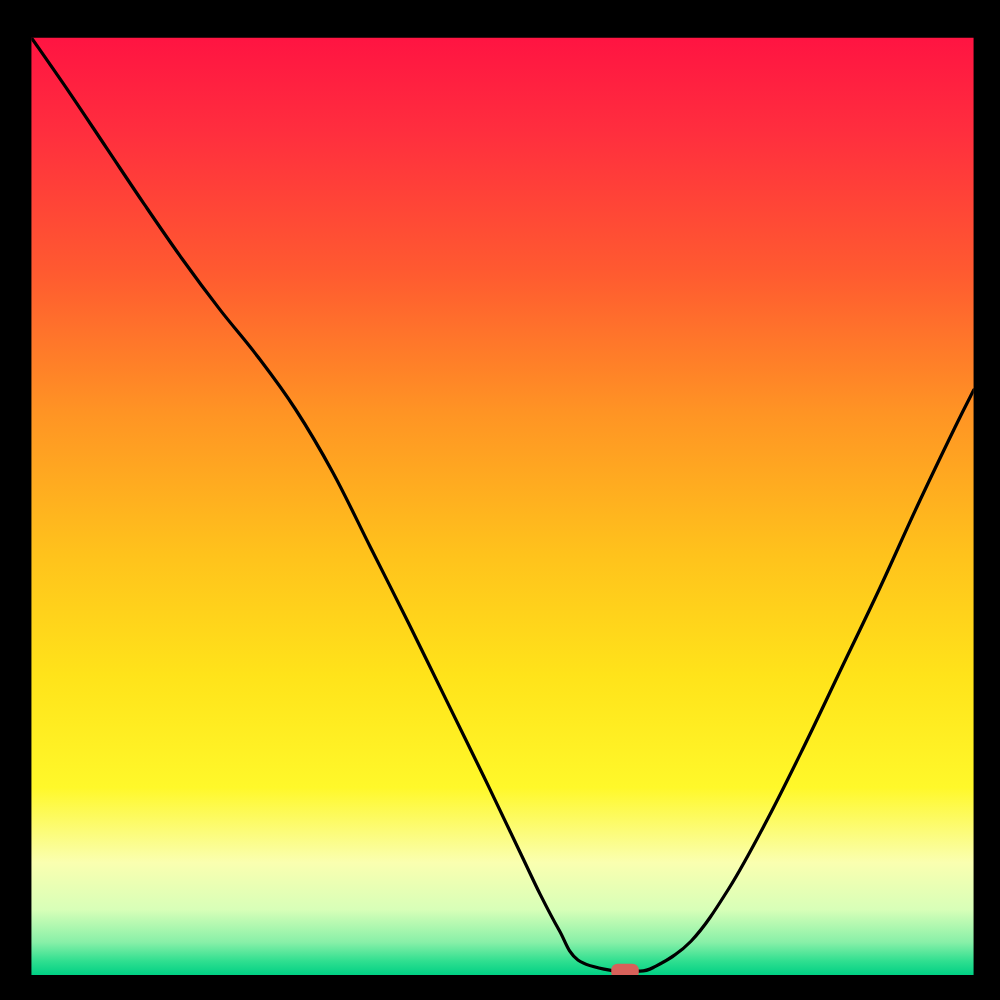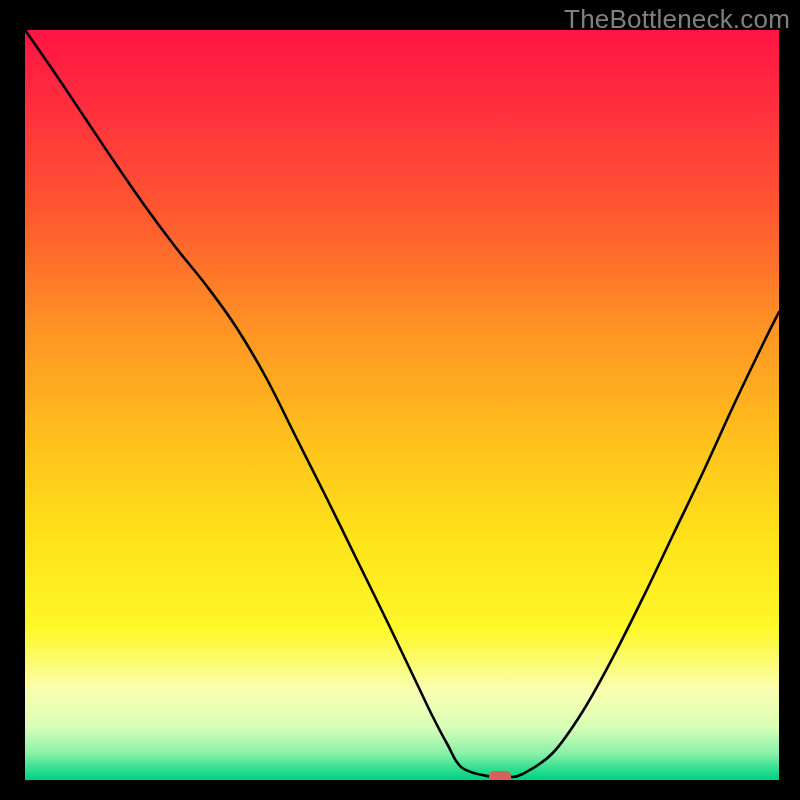--- a/index.html
+++ b/index.html
@@ -40,21 +40,20 @@
   }
   .marker {
     fill: #d7615a;
     stroke: none;
   }
 </style>
 </head>
 <body>
 
 <div class="frame">
-  <div class="watermark">TheBottleneck.com</div>
   <div class="plot">
     <svg viewBox="0 0 754 750" preserveAspectRatio="none">
       <defs>
         <linearGradient id="bgGrad" x1="0" y1="0" x2="0" y2="1">
             <stop offset="0%" stop-color="#ff1442"></stop>
             <stop offset="10%" stop-color="#ff2e3e"></stop>
             <stop offset="25%" stop-color="#ff5a30"></stop>
             <stop offset="40%" stop-color="#ff9424"></stop>
             <stop offset="55.00000000000001%" stop-color="#ffc21c"></stop>
             <stop offset="68%" stop-color="#ffe31a"></stop>

